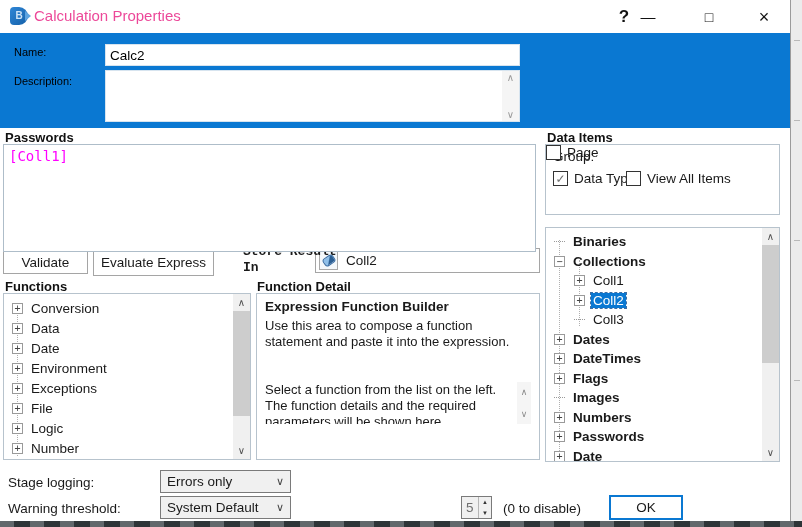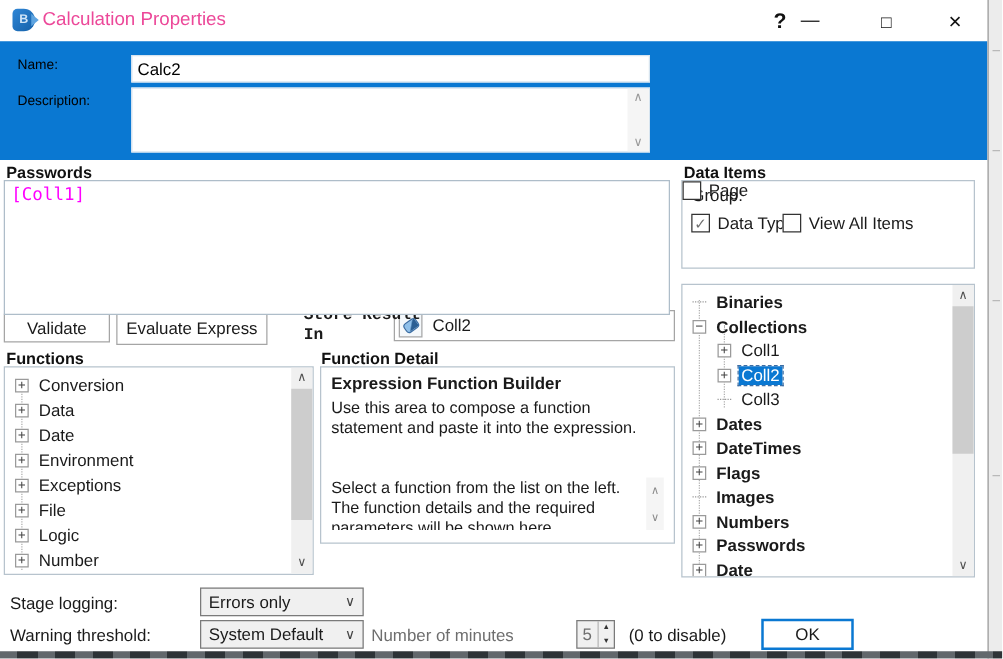--- a/index.html
+++ b/index.html
@@ -77,21 +77,21 @@
   .store-text{margin-left:8px;font-size:13.5px;}
 
   
   .fn-label{left:5px;top:279px;text-align:center;}
   .fn-box{left:3px;top:293px;width:248px;height:167px;background:#fff;border:1px solid #b7c3cd;overflow:hidden;}
   .fn-rows{position:absolute;left:0;top:4px;right:17px;}
   .fn-row{display:flex;align-items:center;height:20px;padding-left:8px;font-size:13.5px;position:relative;z-index:2;}
 
   
   .fd-label{left:257px;top:279px;}
-  .fd-box{left:256px;top:293px;width:284px;height:142px;background:#fff;border:1px solid #b7c3cd;padding:5px 8px;font-size:13px;line-height:16px;}
+  .fd-box{left:256px;top:293px;width:284px;height:167px;background:#fff;border:1px solid #b7c3cd;padding:5px 8px;font-size:13px;line-height:16px;}
   .fd-title{font-weight:700;font-size:13.5px;margin-bottom:3px;}
   .fd-hint{position:absolute;left:8px;right:8px;top:88px;height:42px;overflow:hidden;padding-right:18px;}
   .fd-hint-scroll{position:absolute;right:8px;top:88px;width:14px;height:42px;background:#f5f5f5;}
   .fd-hint-scroll span{position:absolute;left:0;width:14px;text-align:center;color:#8a8a8a;font-size:9px;}
   .fd-hint-scroll .up{top:2px;}
   .fd-hint-scroll .dn{bottom:2px;}
 
   
   .foot-label{font-size:13.5px;}
   .lbl-stage{left:8px;top:475px;}
@@ -295,21 +295,20 @@
   <div class="abs foot-label lbl-stage">Stage logging:</div>
   <div class="abs dropdown dd-stage">
     <span>Errors only</span>
     <span class="dd-chev">∨</span>
   </div>
   <div class="abs foot-label lbl-warn">Warning threshold:</div>
   <div class="abs dropdown dd-warn">
     <span>System Default</span>
     <span class="dd-chev">∨</span>
   </div>
-  <div class="abs foot-label lbl-minutes">Number of minutes</div>
   <div class="abs spinner">
     <span class="spin-val">5</span>
     <span class="spin-btns">
       <span>▲</span>
       <span>▼</span>
     </span>
   </div>
   <div class="abs foot-label lbl-disable">(0 to disable)</div>
   <div class="abs btn btn-ok">OK</div>
 

